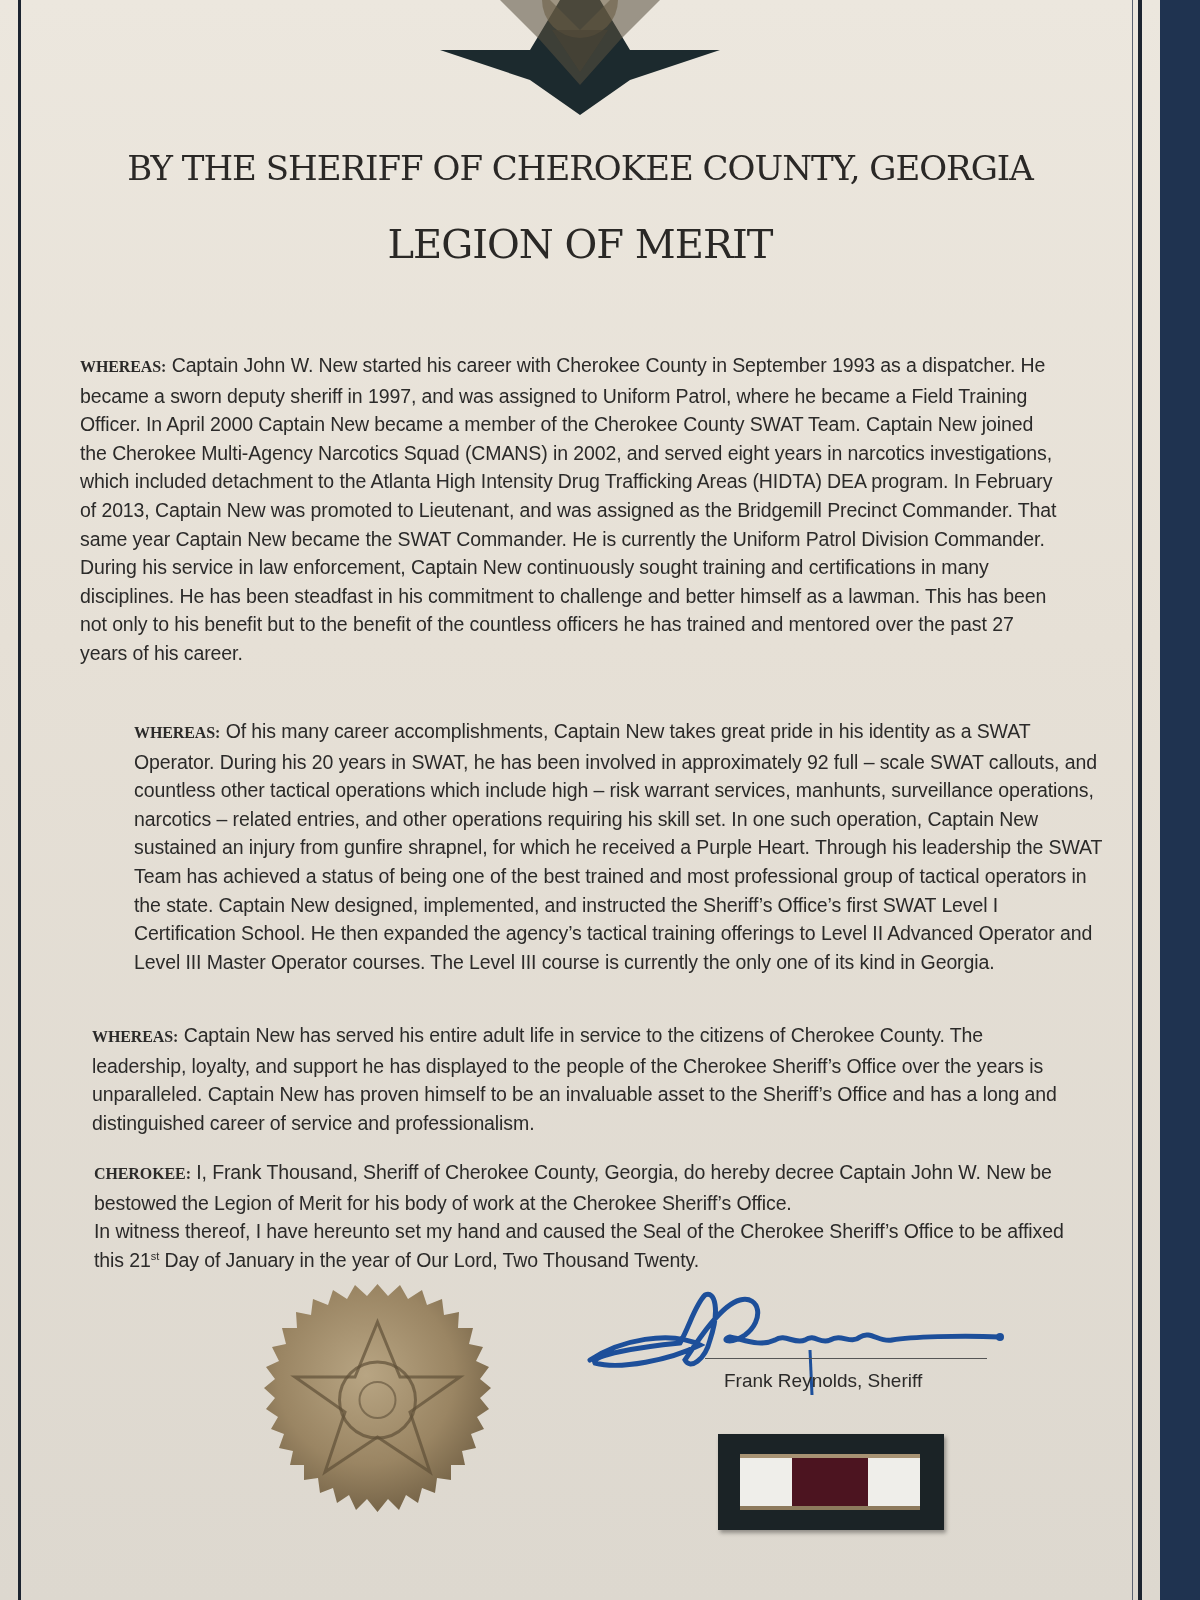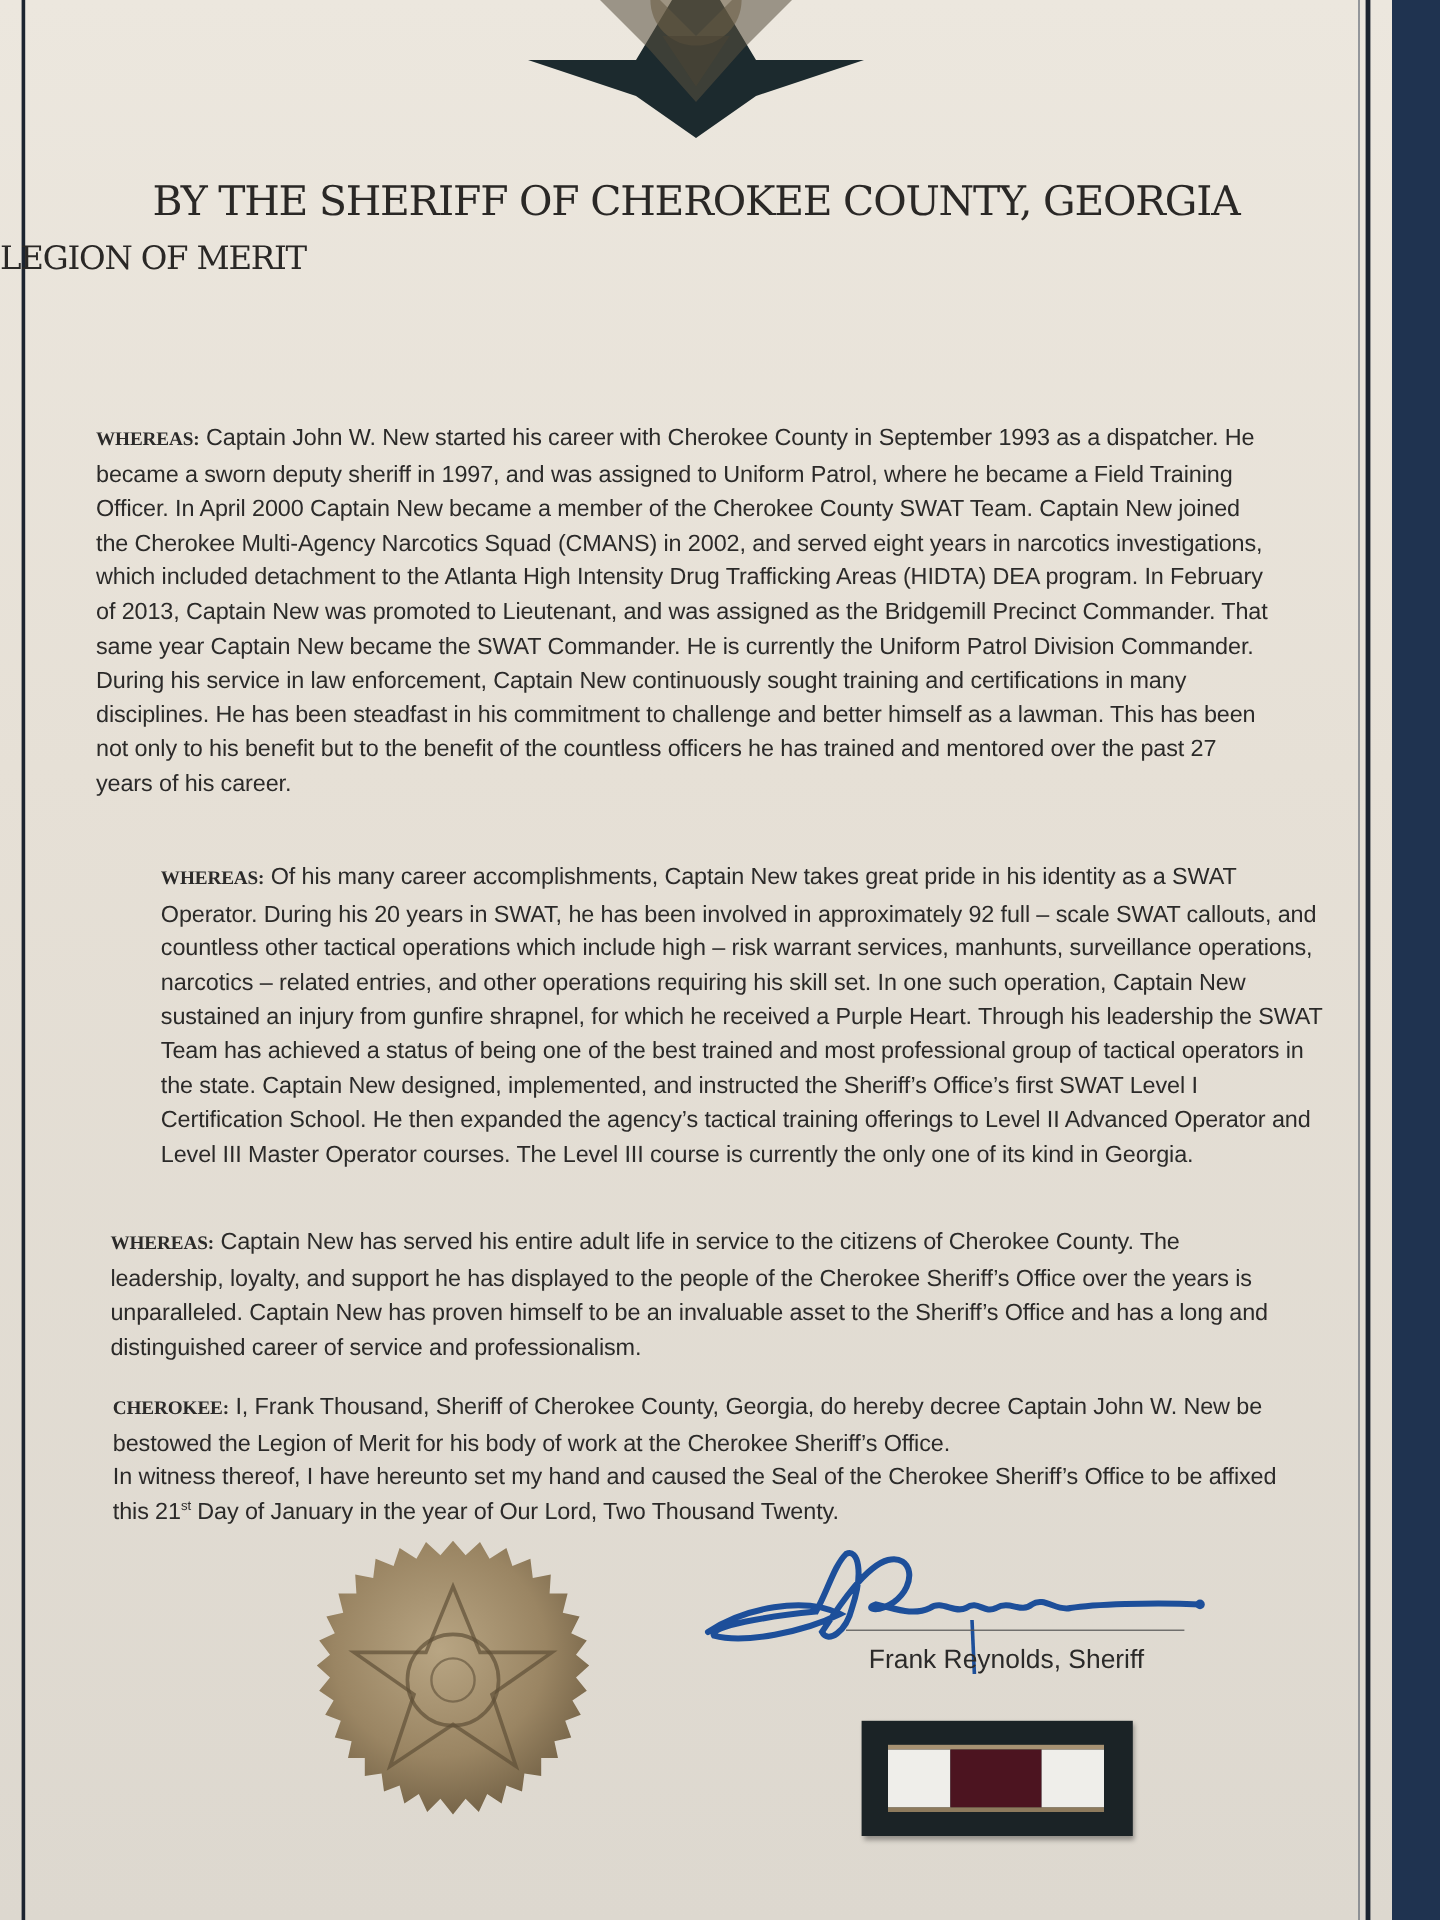--- a/index.html
+++ b/index.html
@@ -24,22 +24,22 @@
   .blue-edge {
     position:absolute; left:1160px; top:0; width:40px; height:1600px; background:#1f3350;
   }
   .star-badge { position:absolute; left:440px; top:0; width:280px; height:115px; }
   .title1 {
     position:absolute; left:0; width:1160px; top:148px; text-align:center;
     font-family:"DejaVu Serif", serif; font-size:34px; letter-spacing:-1px;
     color:#2a2826; font-weight:normal;
   }
   .title2 {
-    position:absolute; left:0; width:1160px; top:200px; text-align:left;
-    font-family:"DejaVu Serif", serif; font-size:27px; letter-spacing:-1px;
+    position:absolute; left:0; width:1160px; top:221px; text-align:center;
+    font-family:"DejaVu Serif", serif; font-size:40px; letter-spacing:-1px;
     color:#2a2826;
   }
   .recipient {
     position:absolute; left:0; width:1160px; top:284px; text-align:center;
     font-family:"DejaVu Sans", sans-serif; font-size:31px; font-weight:bold;
     color:#222;
   }
   .para {
     position:absolute; font-family:"Liberation Sans", sans-serif; font-size:19.5px;
     line-height:28.6px; color:#2b2a29; letter-spacing:-0.1px;
@@ -48,21 +48,21 @@
   .p1 { left:80px; top:351px; width:985px; }
   .p2 { left:88px; top:717px; width:970px;margin-left:46px; }
   .p3 { left:92px; top:1021px; width:970px; }
   .p4 { left:94px; top:1158px; width:970px; }
   sup { font-size:11px; vertical-align:super; line-height:0; }
   .seal { position:absolute; left:240px; top:1282px; width:275px; height:275px; }
   .signature { position:absolute; left:580px; top:1285px; width:440px; height:110px; }
   .sig-line { position:absolute; left:705px; top:1358px; width:282px; height:1px; background:#555; }
   .sig-name {
     position:absolute; left:724px; top:1370px; font-family:"Liberation Sans", sans-serif;
-    font-size:22px; color:#2b2a29;
+    font-size:19px; color:#2b2a29;
   }
   .ribbon-mount {
     position:absolute; left:718px; top:1434px; width:226px; height:96px;
     background:#1b2326; box-shadow:2px 3px 4px rgba(0,0,0,0.35);
   }
   .ribbon {
     position:absolute; left:22px; top:20px; width:180px; height:56px;
     border-top:4px solid #a79273; border-bottom:4px solid #8d7a5d; box-sizing:border-box;
     display:flex;
   }

